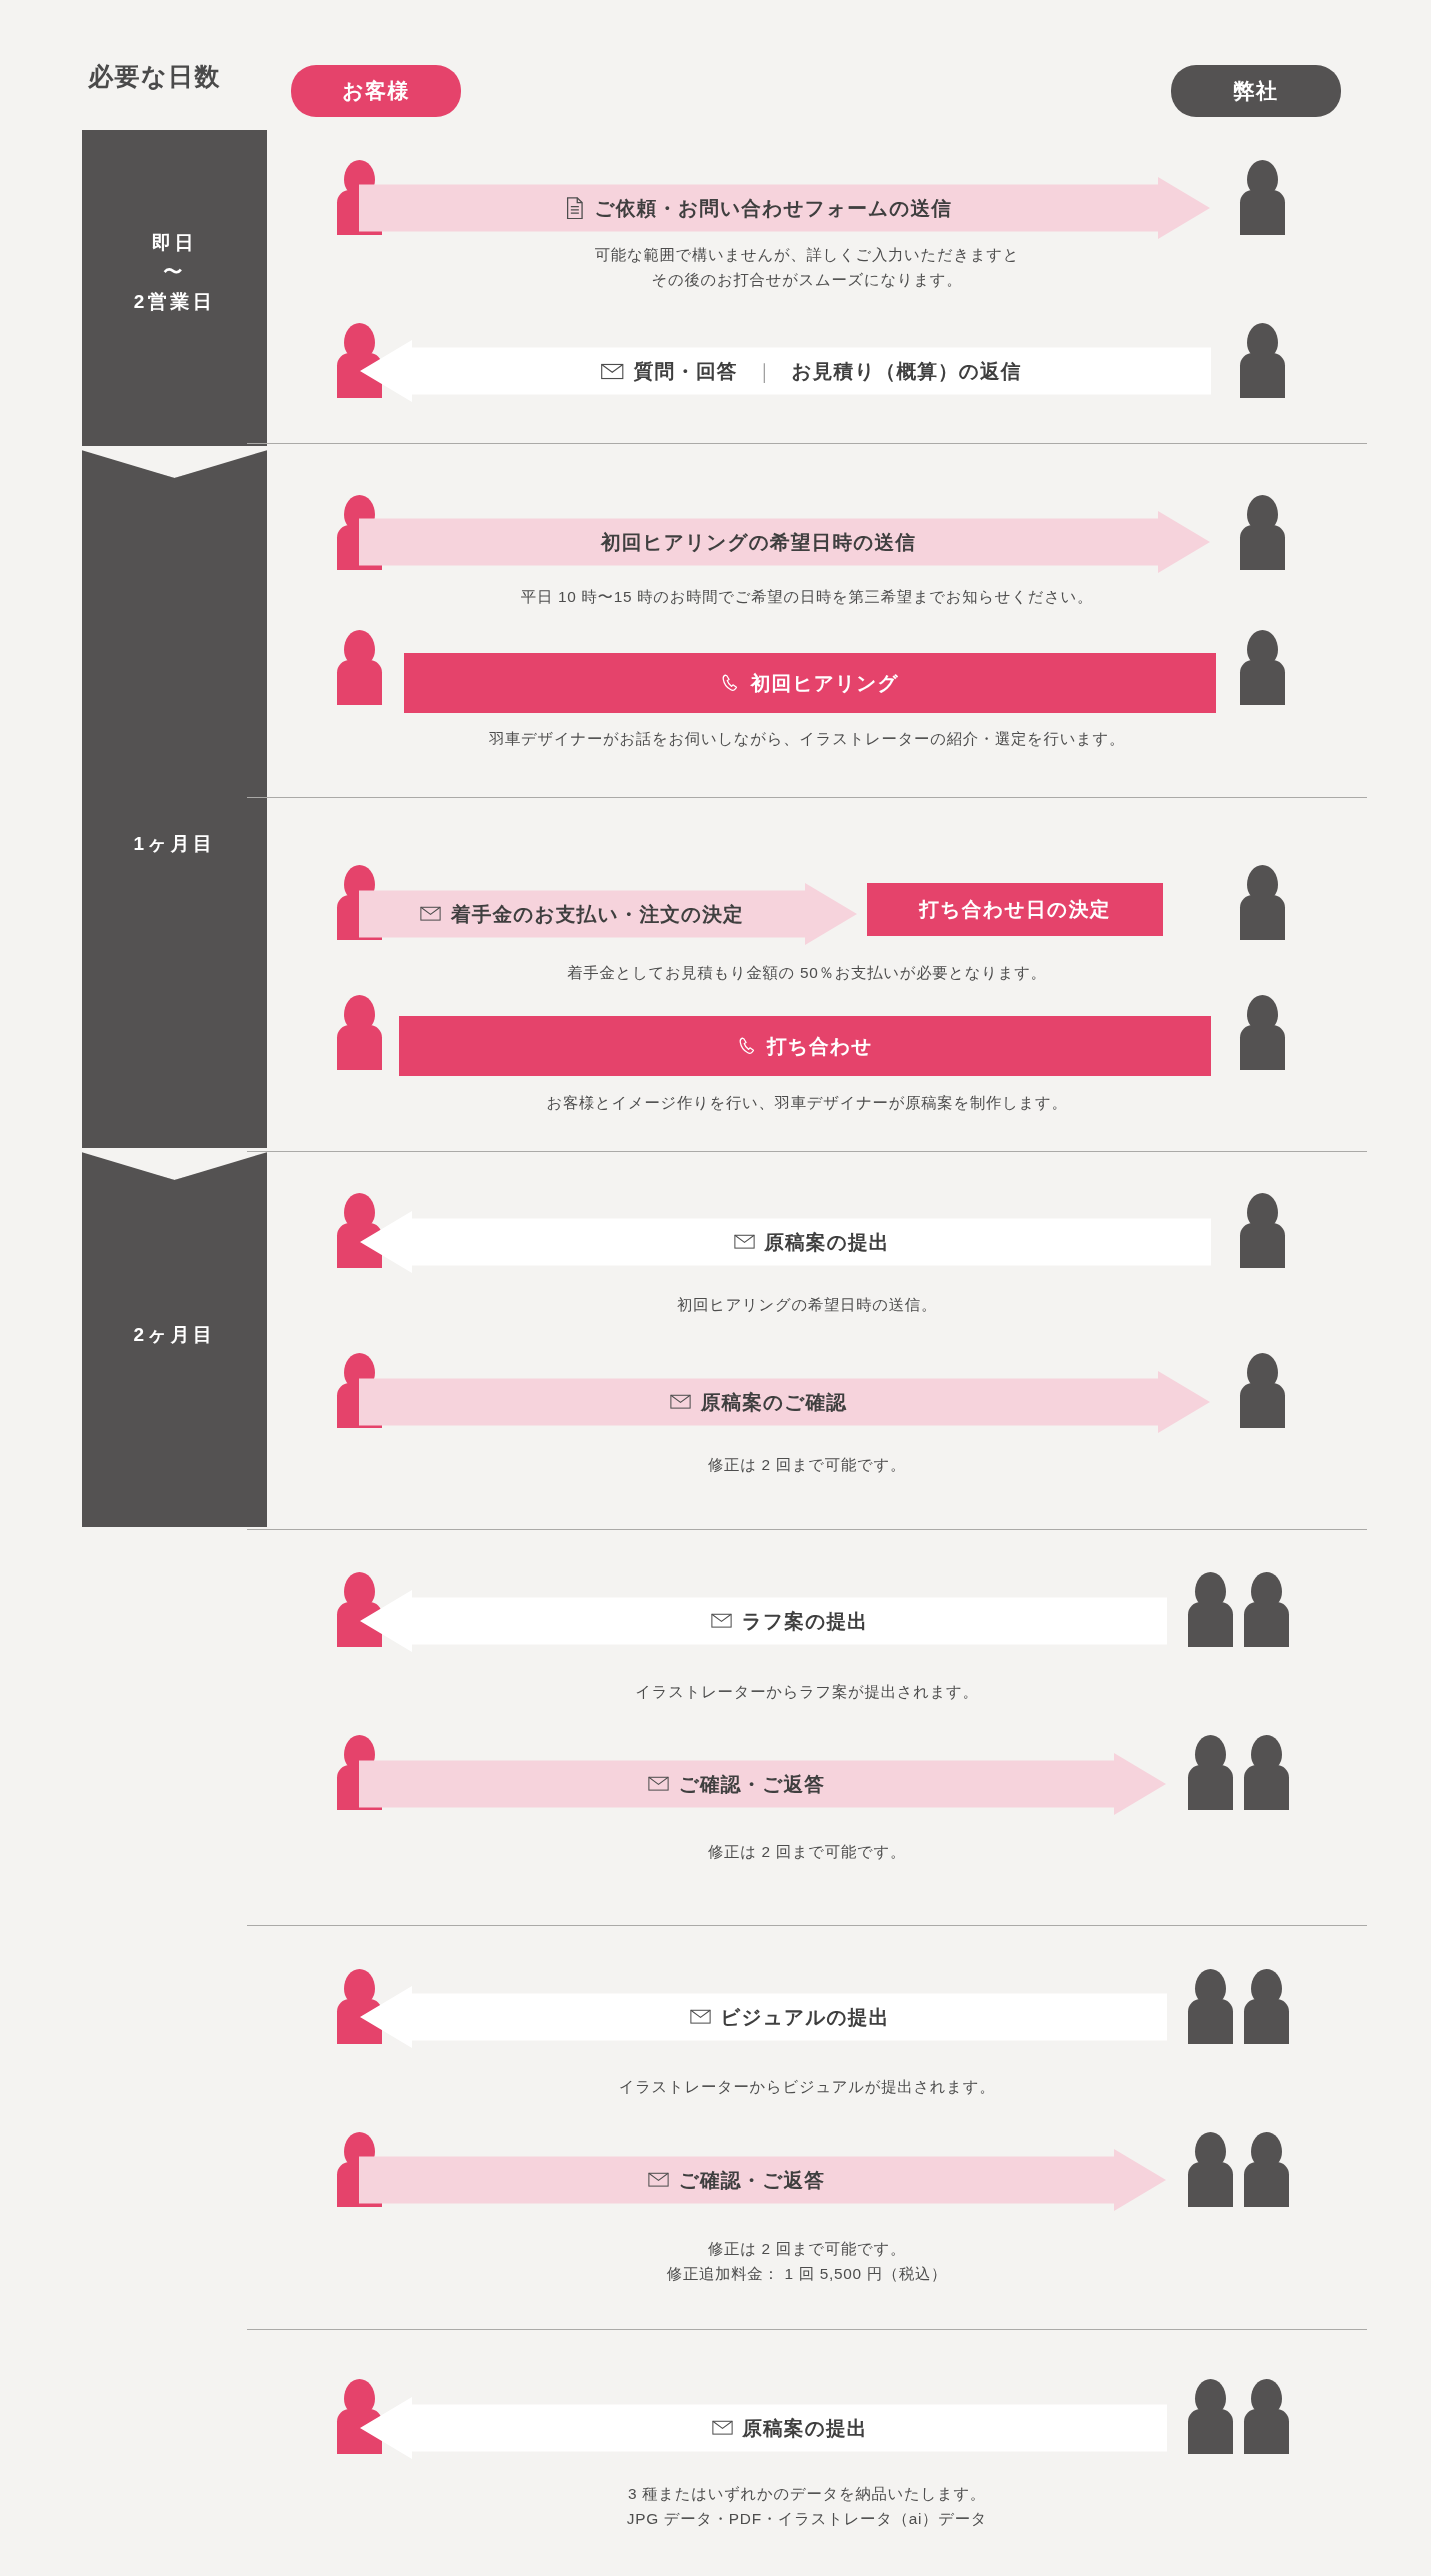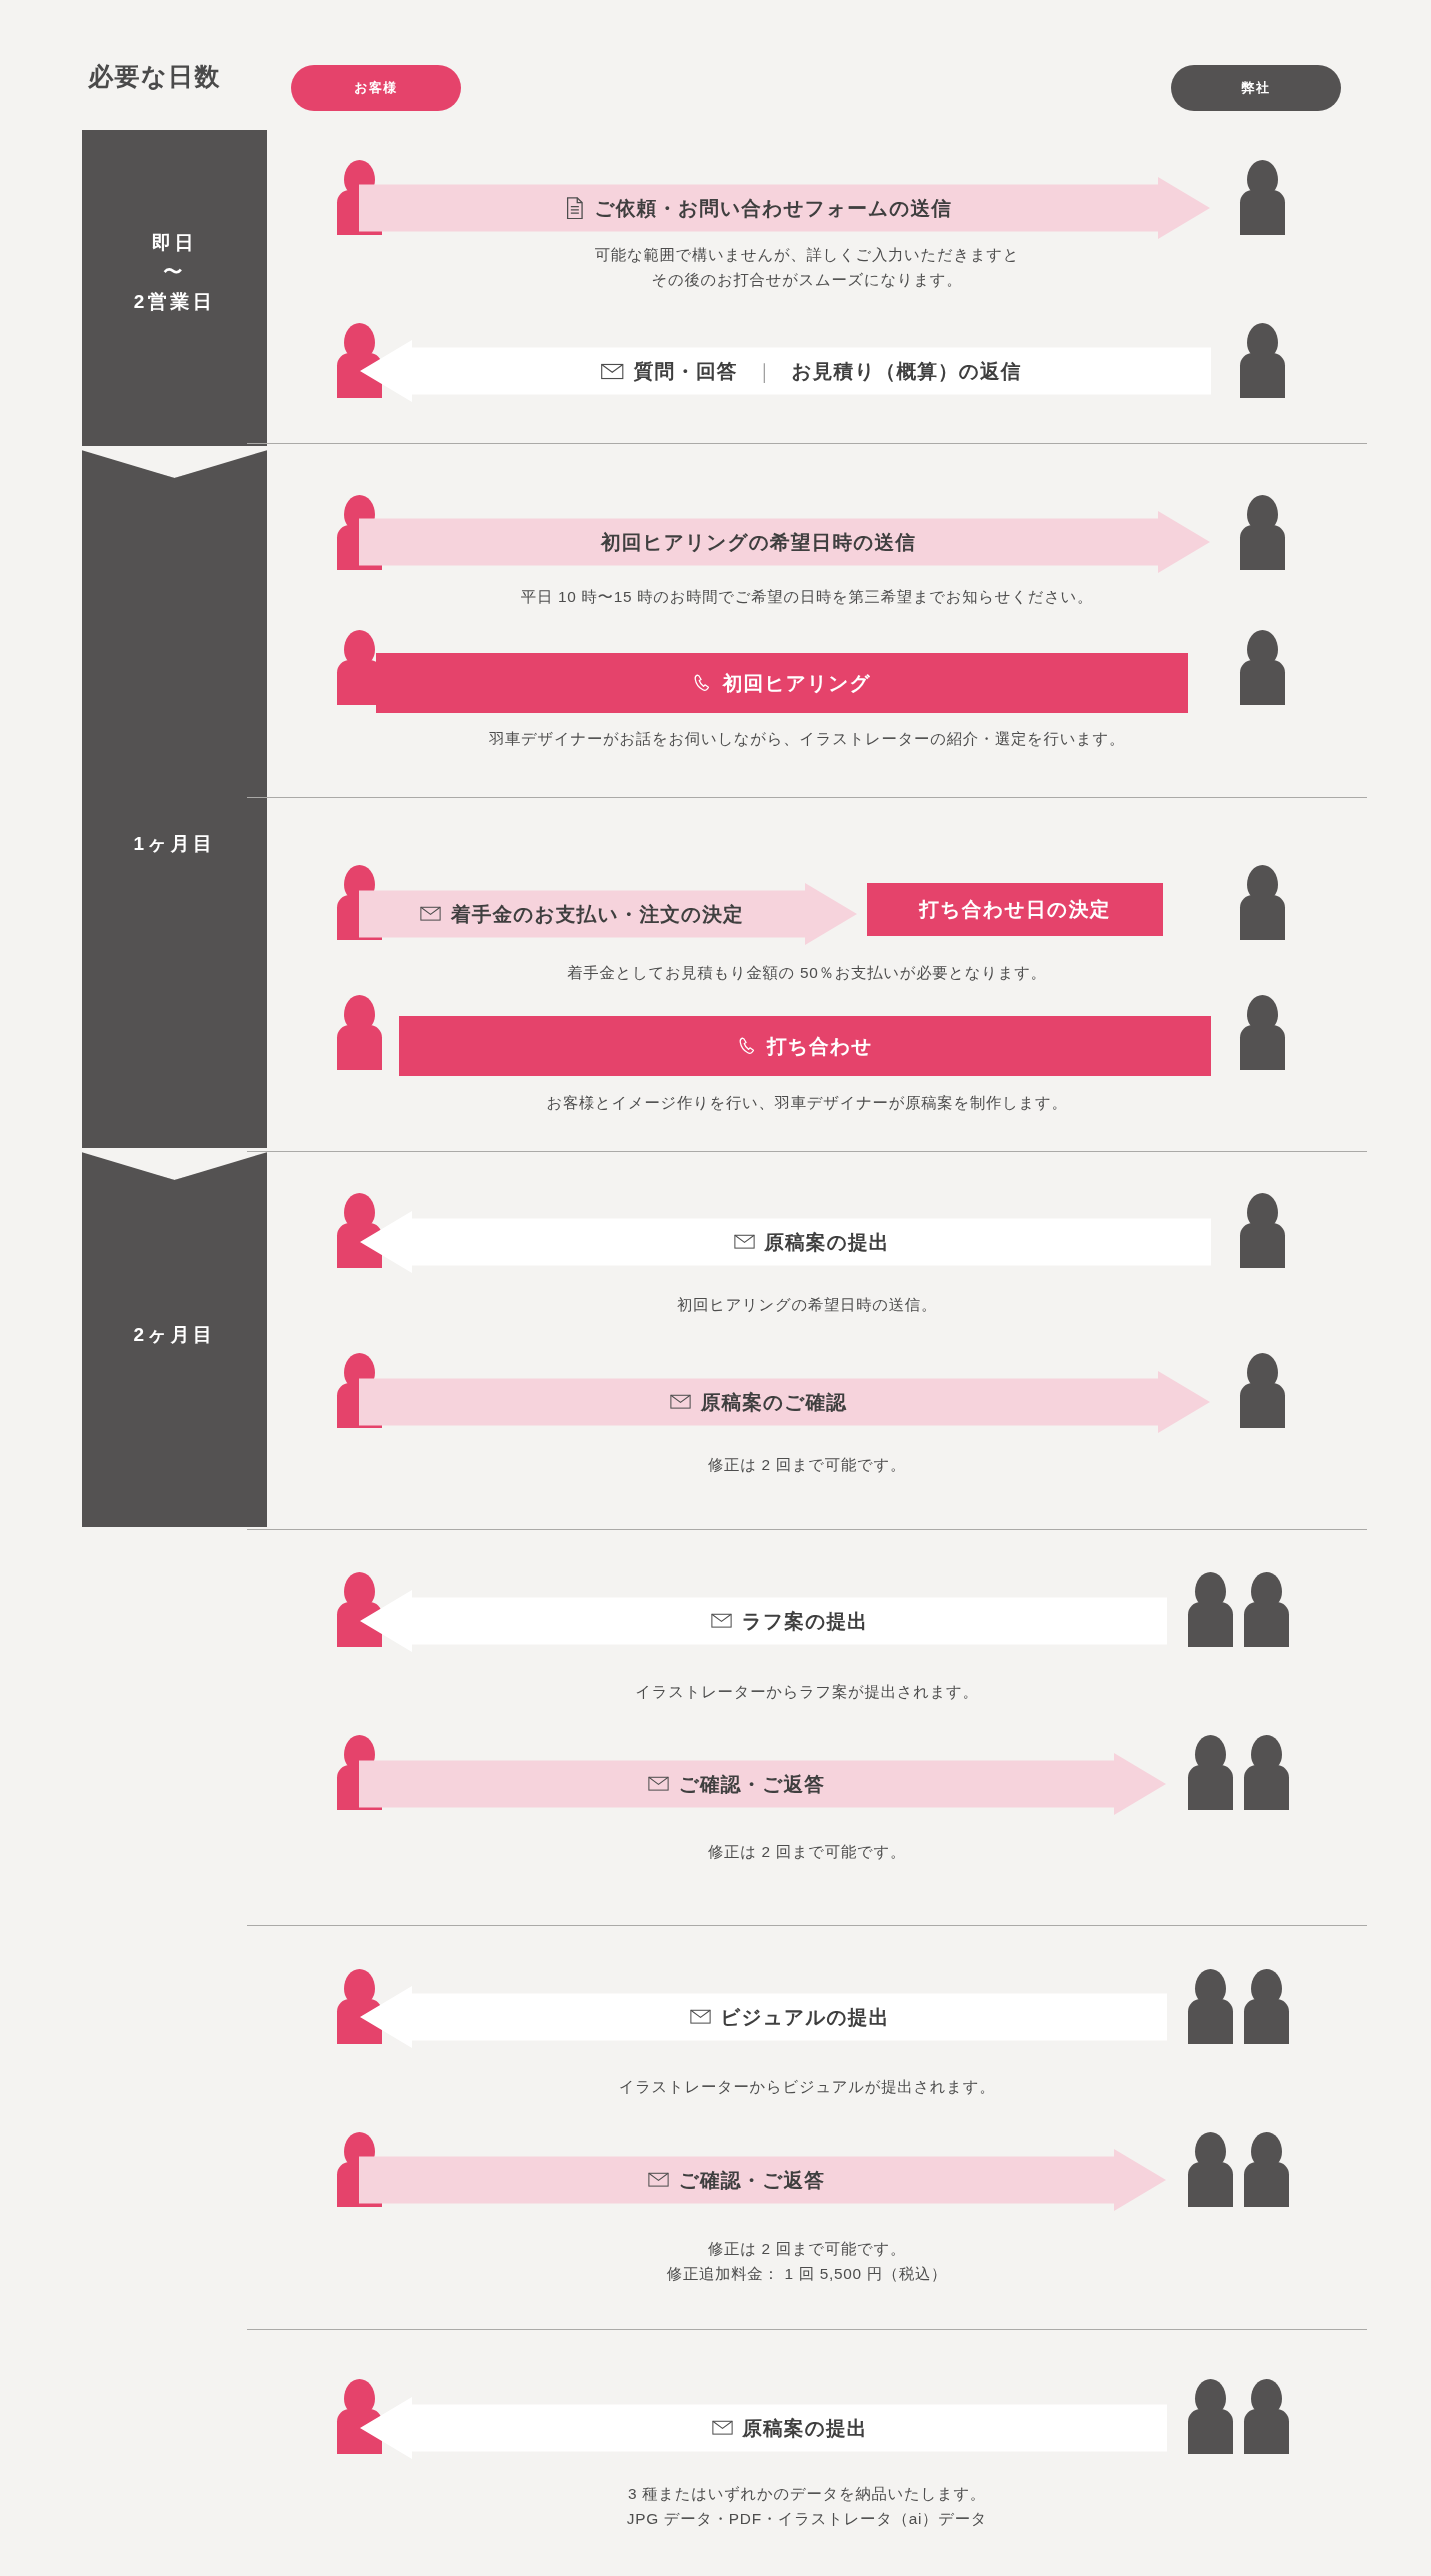--- a/index.html
+++ b/index.html
@@ -13,23 +13,23 @@
   }
 
   
   .header{position:absolute;left:0;top:0;width:1432px;height:130px;}
   .hdr-days{
     position:absolute;left:62px;top:60px;width:185px;
     text-align:center;font-size:25px;font-weight:700;color:#4a4a4a;
     letter-spacing:1.4px;
   }
   .pill{
-    position:absolute;height:46px;border-radius:25px;
+    position:absolute;height:52px;border-radius:25px;
     display:flex;align-items:center;justify-content:center;
-    color:#fff;font-size:13px;font-weight:700;letter-spacing:1.4px;
+    color:#fff;font-size:21px;font-weight:700;letter-spacing:1.4px;
   }
   .pill-customer{left:291px;top:65px;width:170px;background:#e5436b;}
   .pill-company{left:1171px;top:65px;width:170px;background:#545252;}
 
   
   .sidebar{position:absolute;left:62px;top:130px;width:185px;height:2386px;}
   .tl-seg{position:absolute;left:0;width:185px;background:#545252;margin-left:20px;}
   .tl-seg .notch{
     position:absolute;left:0;top:0;width:185px;height:32px;
     background:#f4f3f1;
@@ -192,21 +192,21 @@
       <div class="body"></div>
     </div>
   <div class="note" style="left:247px;top:584px;">平日 10 時〜15 時のお時間でご希望の日時を第三希望までお知らせください。</div>
 </div>
 
 <div>
   <div class="person pink" style="position:absolute;left:337px;top:630px;">
       <div class="head"></div>
       <div class="body"></div>
     </div>
-  <div class="arrow bar-solid" style="left:376px;top:653px;width:812px;height:60px;">
+  <div class="arrow bar-solid" style="left:404px;top:653px;width:812px;height:60px;">
     <span class="arrow-label lbl-white">
       <span class="icon">
         <svg width="19.7" height="19.7" viewBox="0 0 28 28">
             <path d="M6 3c-2 1-3.2 3.2-2.8 5.6.9 5.6 5.2 12.2 10.8 15.2 2.2 1.2 5 .6 6.4-1.3l1.6-2.2-5-3.5-1.9 2.2c-2.6-1.6-5.2-5.2-6.2-8.3l2.6-1.4-3.2-5.4z" fill="none" stroke="#ffffff" stroke-width="1.8" stroke-linejoin="round"></path>
           </svg>
       </span>
       <span>初回ヒアリング</span>
     </span>
   </div>
   <div class="person gray" style="position:absolute;left:1240px;top:630px;">

